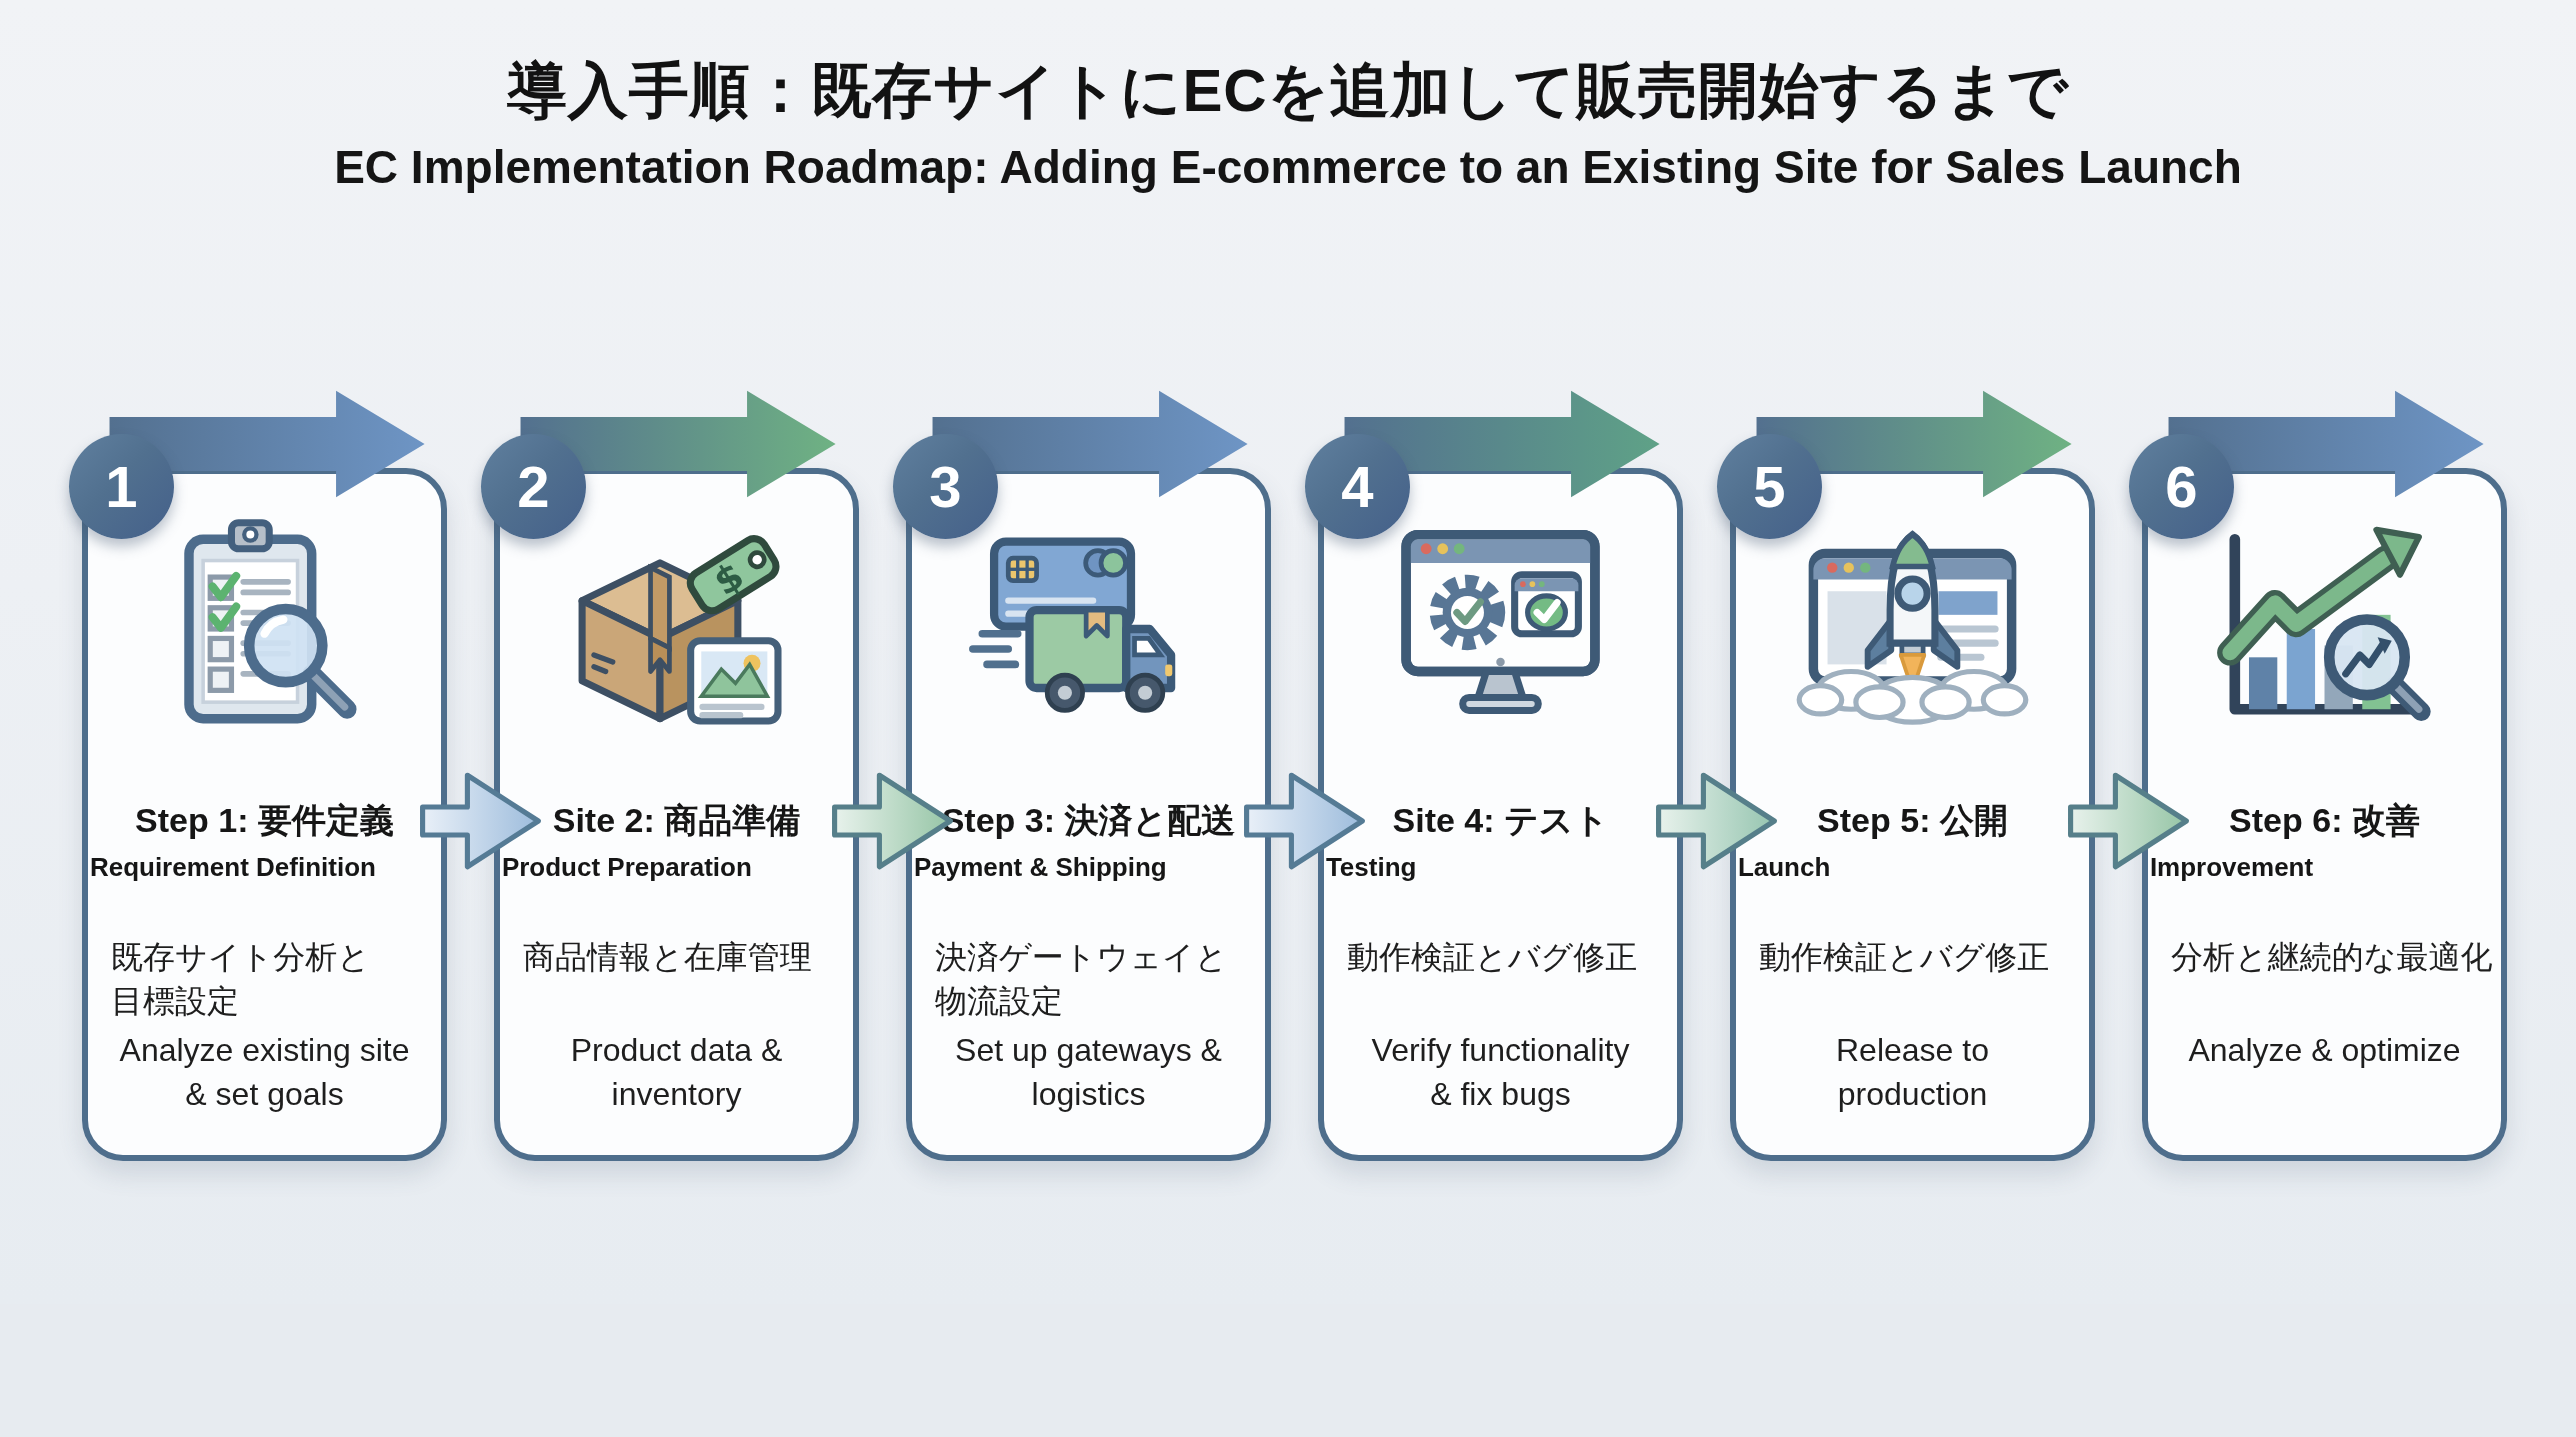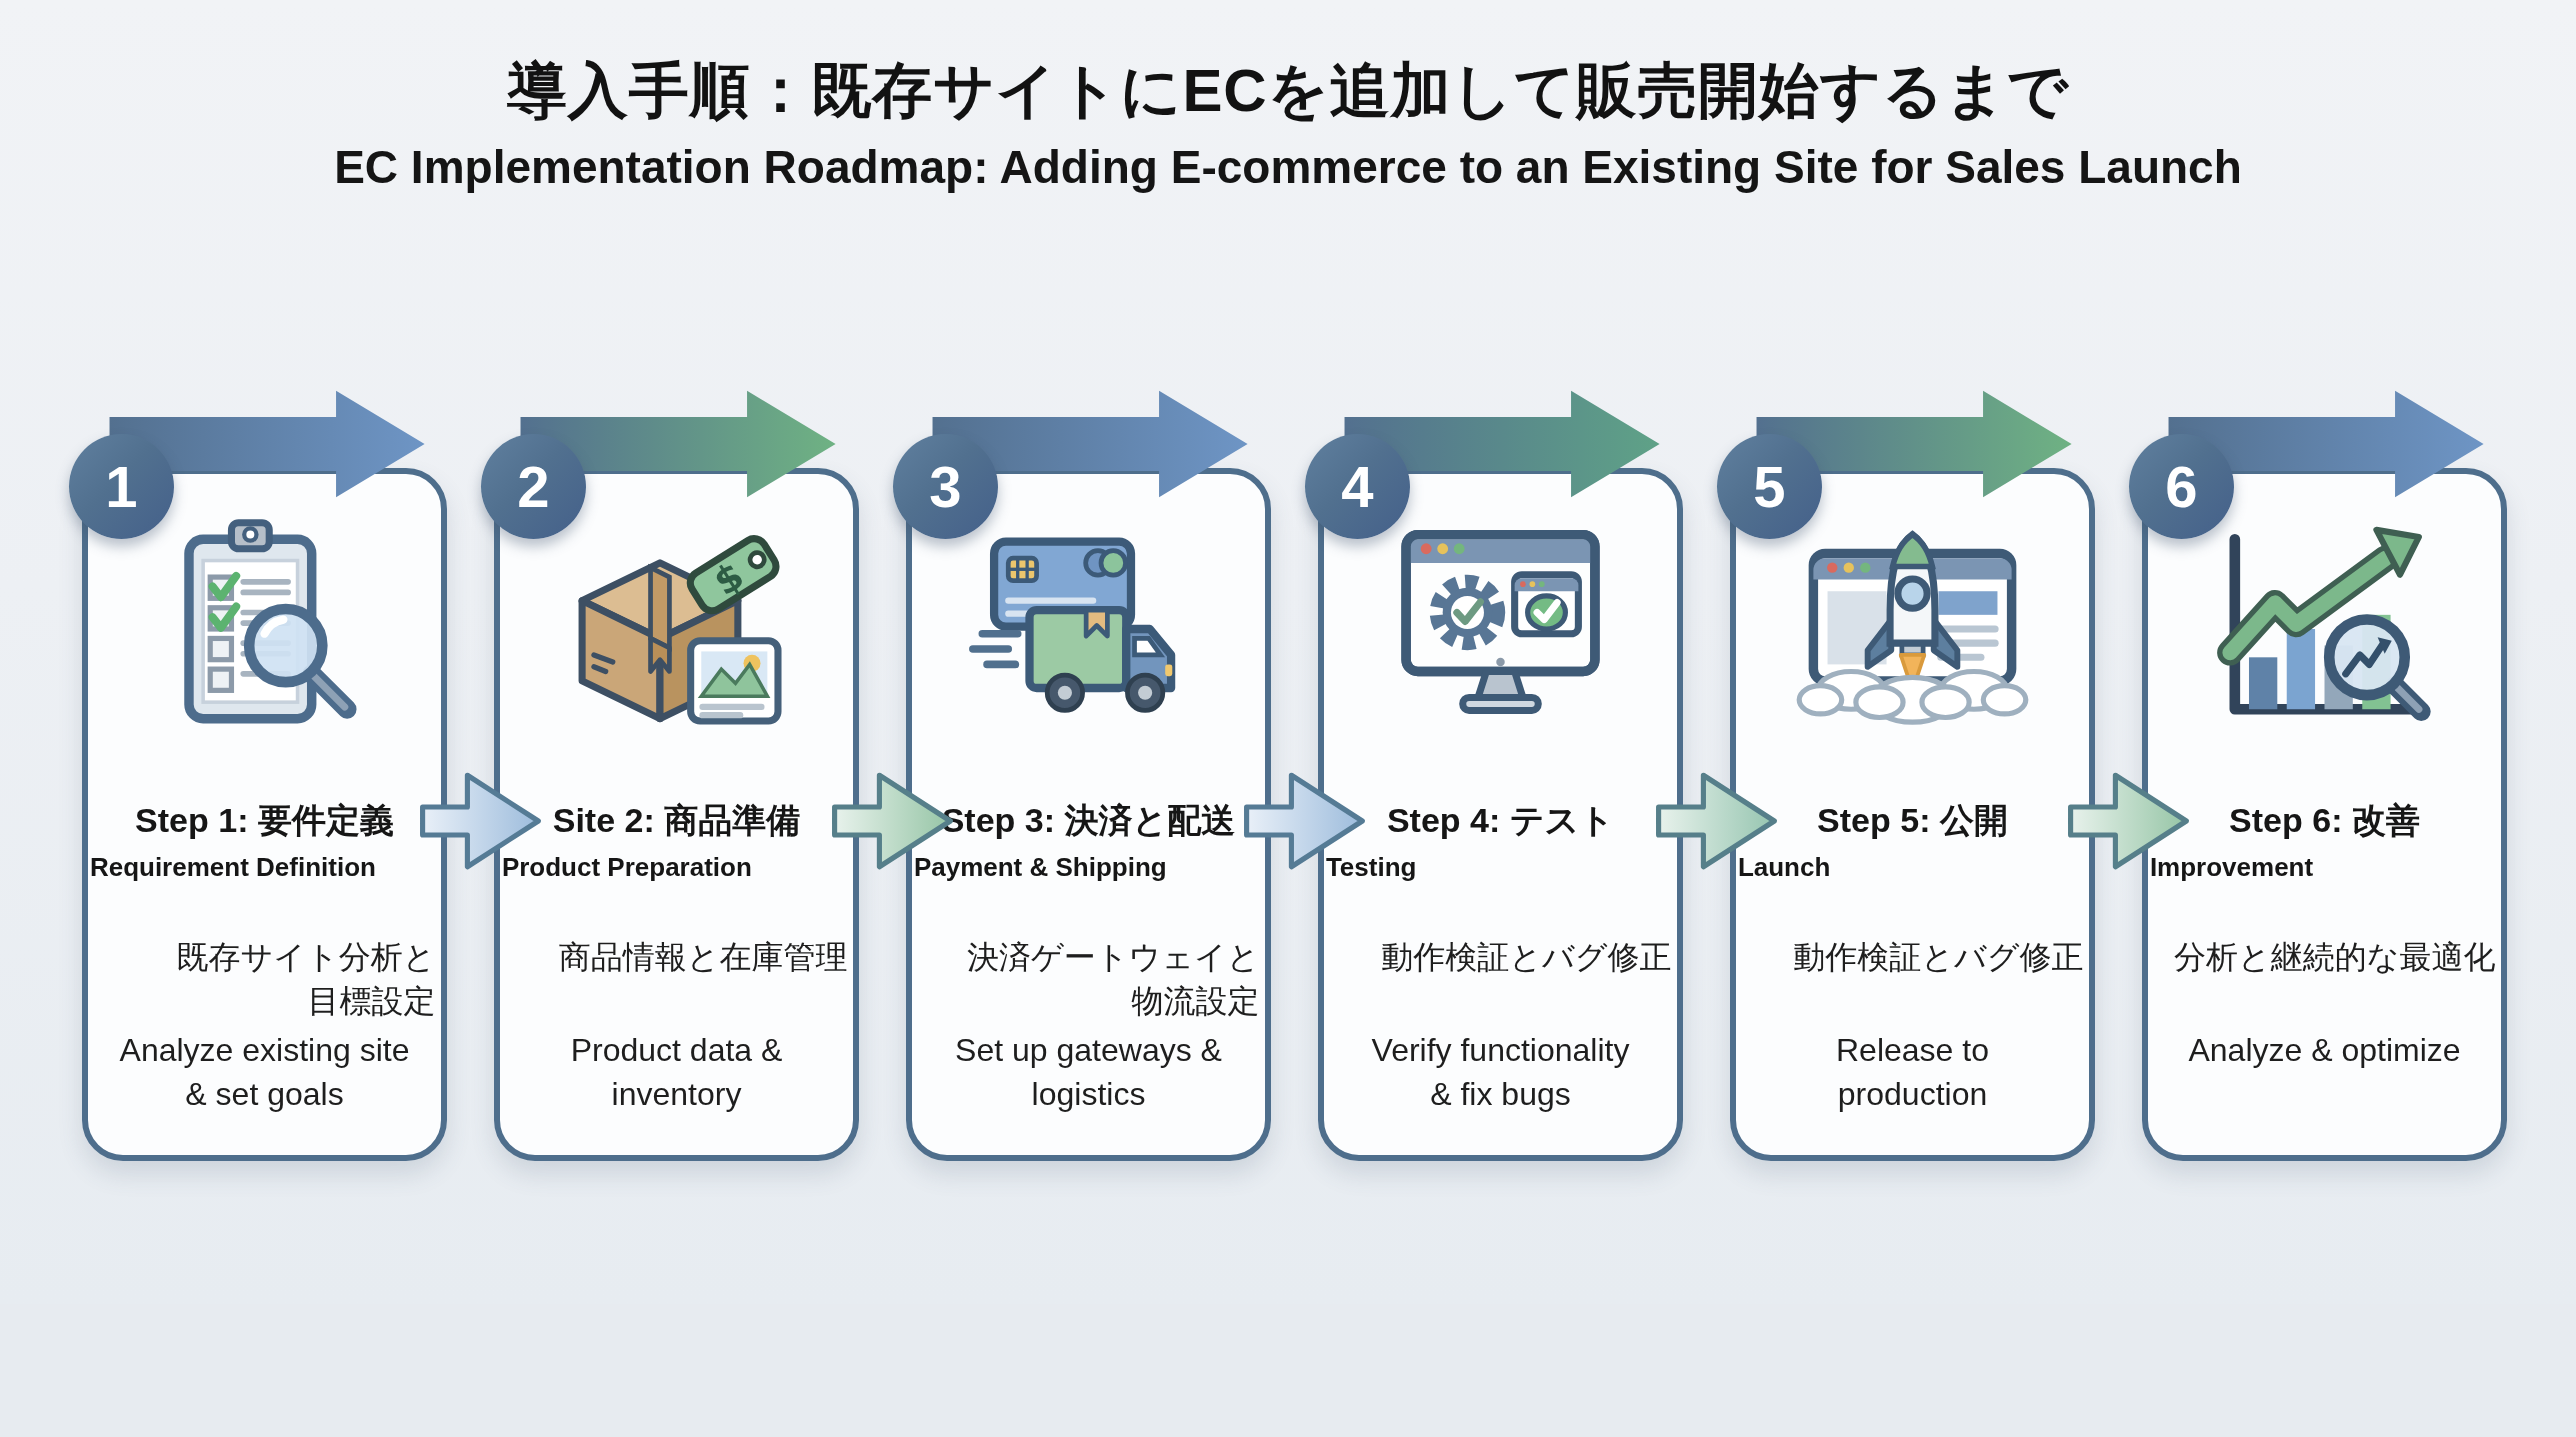--- a/index.html
+++ b/index.html
@@ -20,21 +20,21 @@
     position:absolute;top:468px;width:365px;height:693px;box-sizing:border-box;
     background:#fcfdfe;border:6.6px solid #4e6e8c;border-radius:41px;
     box-shadow:0 13px 24px rgba(70,90,110,0.16);z-index:1;
   }
   .icon-wrap{position:absolute;top:32px;left:0;width:100%;height:245px;
     display:flex;align-items:center;justify-content:center;}
   .title-jp{position:absolute;top:324px;left:3.7px;right:3.7px;text-align:center;
     font-size:34px;font-weight:bold;color:#161616;line-height:45px;white-space:nowrap;}
   .title-en{position:absolute;top:373px;left:1.9px;right:1.9px;
     font-size:26px;font-weight:bold;color:#161616;line-height:41px;white-space:nowrap;}
-  .body-jp{position:absolute;top:461px;left:23px;right:5.6px;height:90px;text-align:right;
+  .body-jp{position:absolute;top:461px;left:23px;right:5.6px;height:90px;text-align:left;
     font-size:32px;color:#1e1e1e;line-height:44px;white-space:pre-line;}
   .body-en{position:absolute;top:554px;left:5.6px;right:5.6px;text-align:center;
     font-size:32px;color:#1e1e1e;line-height:44px;white-space:pre-line;}
   .num-badge{
     position:absolute;top:434px;width:105px;height:105px;border-radius:50%;
     background:linear-gradient(135deg,#60809f 0%,#51708f 45%,#44608a 100%);
     box-shadow:0 7.5px 13px rgba(60,80,105,0.35);
     display:flex;align-items:center;justify-content:center;
     color:#fff;font-size:58px;font-weight:bold;z-index:3;
   }
@@ -241,21 +241,21 @@
         <circle cx="63.5" cy="31" r="1.2" fill="#d96a5e"></circle>
           <circle cx="67.5" cy="31" r="1.2" fill="#e6c25c"></circle>
           <circle cx="71.5" cy="31" r="1.2" fill="#74b67e"></circle>
         <ellipse cx="73.5" cy="43" rx="8" ry="7" fill="#74bb84" stroke="#3e5a76" stroke-width="2.2"></ellipse>
         <polyline points="69.5,43 72.5,46 78,38.8" fill="none" stroke="#ffffff" stroke-width="3" stroke-linecap="round" stroke-linejoin="round"></polyline>
         <circle cx="54" cy="64" r="1.8" fill="#8b9aa9"></circle>
         <polygon points="48,68 60,68 63.5,79 44.5,79" fill="#b9c4cf" stroke="#3e5a76" stroke-width="3" stroke-linejoin="round"></polygon>
         <rect x="38" y="79" width="32" height="5.5" rx="2.7" fill="#cfd8e0" stroke="#3e5a76" stroke-width="3"></rect>
       </svg>
     </div>
-    <div class="title-jp">Step 4: テスト</div>
+    <div class="title-jp">Site 4: テスト</div>
     <div class="title-en">Testing</div>
     <div class="body-jp">動作検証とバグ修正</div>
     <div class="body-en">Verify functionality
 &amp; fix bugs</div>
   </div>
   <div class="num-badge" style="left:1305px">4</div>
   <svg class="connector" style="left:1653px" viewBox="0 0 150 130">
     <defs>
         <linearGradient id="g-c4" x1="0" y1="0" x2="1" y2="0">
       <stop offset="0" stop-color="#e8f2ec"></stop>

